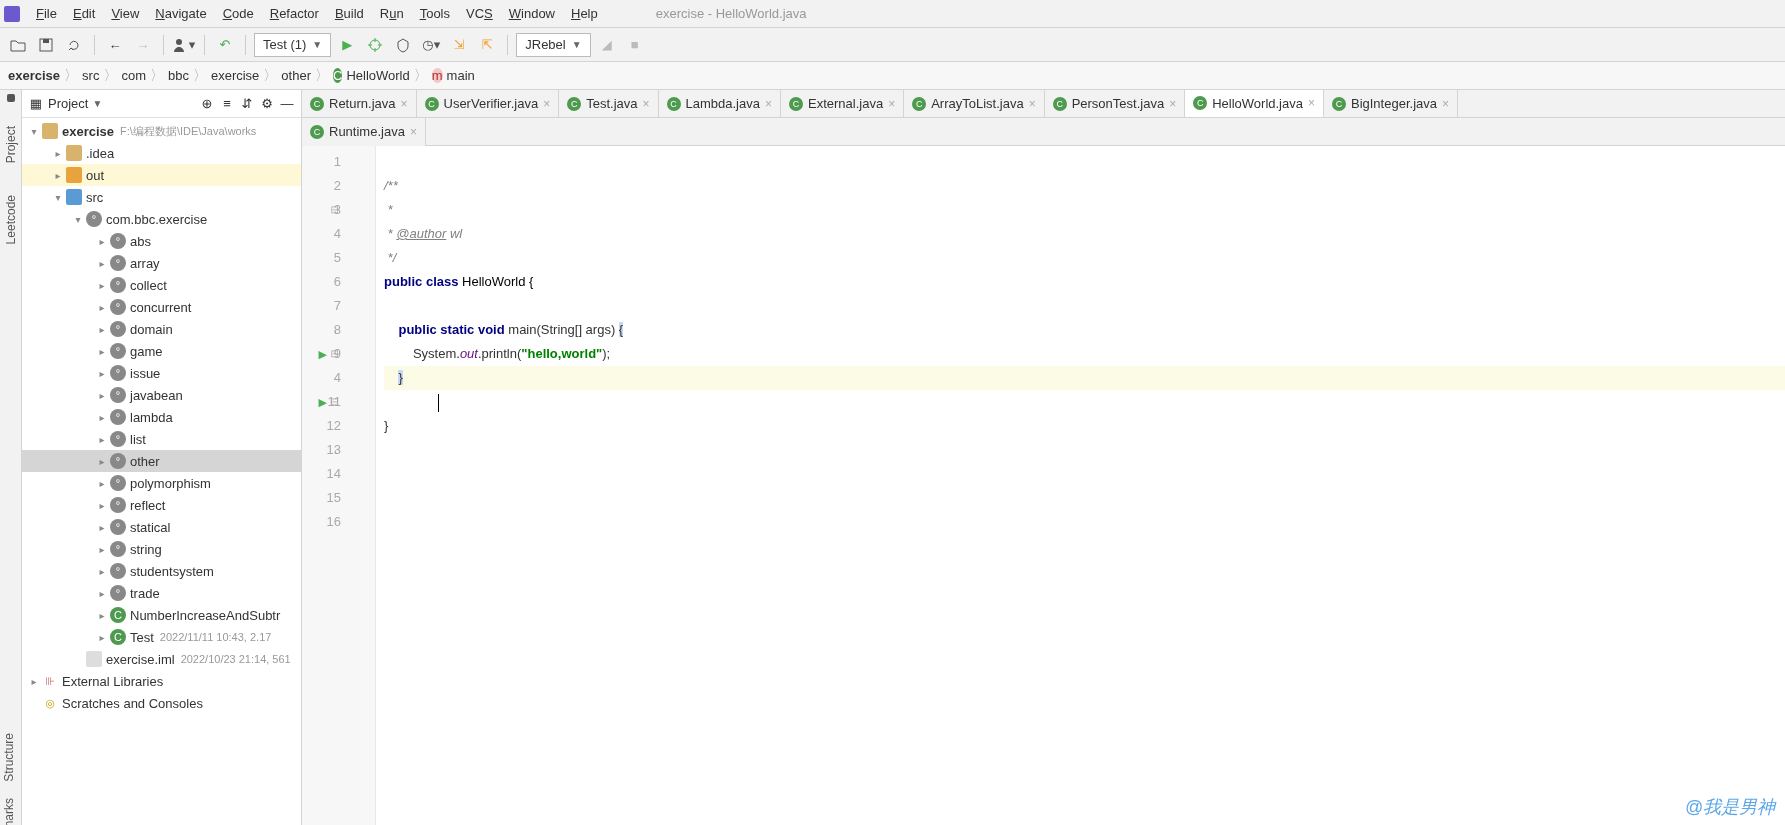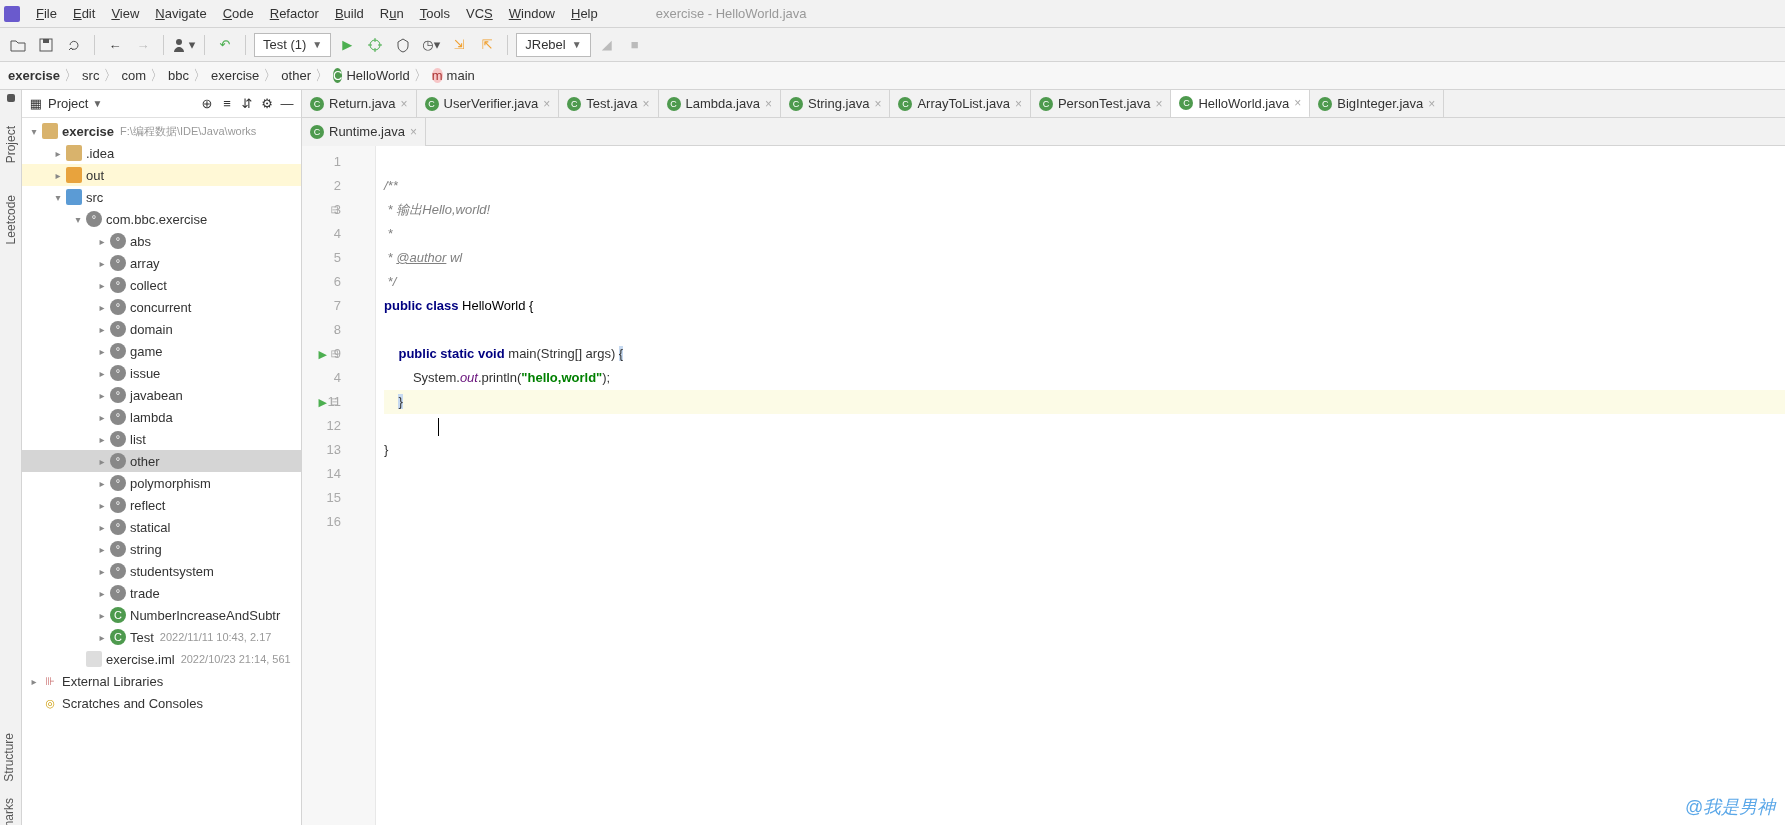--- a/index.html
+++ b/index.html
@@ -346,21 +346,21 @@
           <span>Test.java</span>
           <span class="close">×</span>
         </div>
         <div class="tab">
           <span class="cicon">C</span>
           <span>Lambda.java</span>
           <span class="close">×</span>
         </div>
         <div class="tab">
           <span class="cicon">C</span>
-          <span>String.java</span>
+          <span>External.java</span>
           <span class="close">×</span>
         </div>
         <div class="tab">
           <span class="cicon">C</span>
           <span>ArrayToList.java</span>
           <span class="close">×</span>
         </div>
         <div class="tab">
           <span class="cicon">C</span>
           <span>PersonTest.java</span>
@@ -399,21 +399,20 @@
           <div style="height: 24px; position: relative;">11<span class="run-mark">▶</span><span class="fold">⊟</span></div>
           <div style="height: 24px; position: relative;">12</div>
           <div style="height: 24px; position: relative;">13<span class="fold">⌞</span></div>
           <div style="height: 24px; position: relative;">14</div>
           <div style="height: 24px; position: relative;">15</div>
           <div style="height: 24px; position: relative;">16</div>
         </div>
       <div class="code-body">
         <div class="code-line"></div>
         <div class="code-line"><span class="comment">/**</span></div>
-        <div class="code-line"><span class="comment"> * 输出Hello,world!</span></div>
         <div class="code-line"><span class="comment"> *</span></div>
         <div class="code-line"><span class="comment"> * </span><span class="doctag">@author</span><span class="comment"> wl</span></div>
         <div class="code-line"><span class="comment"> */</span></div>
         <div class="code-line"><span class="kw">public</span> <span class="kw">class</span> <span class="cls">HelloWorld {</span></div>
         <div class="code-line"></div>
         <div class="code-line">    <span class="kw">public</span> <span class="kw">static</span> <span class="kw">void</span> <span>main(String[] args) </span><span class="hl">{</span></div>
         <div class="code-line">        <span>System.</span><span class="field">out</span><span>.println(</span><span class="str">"hello,world"</span><span>);</span></div>
         <div class="code-line cur">    <span class="hl">}</span></div>
         <div class="code-line">               <span class="caret"></span></div>
         <div class="code-line"><span>}</span></div>

